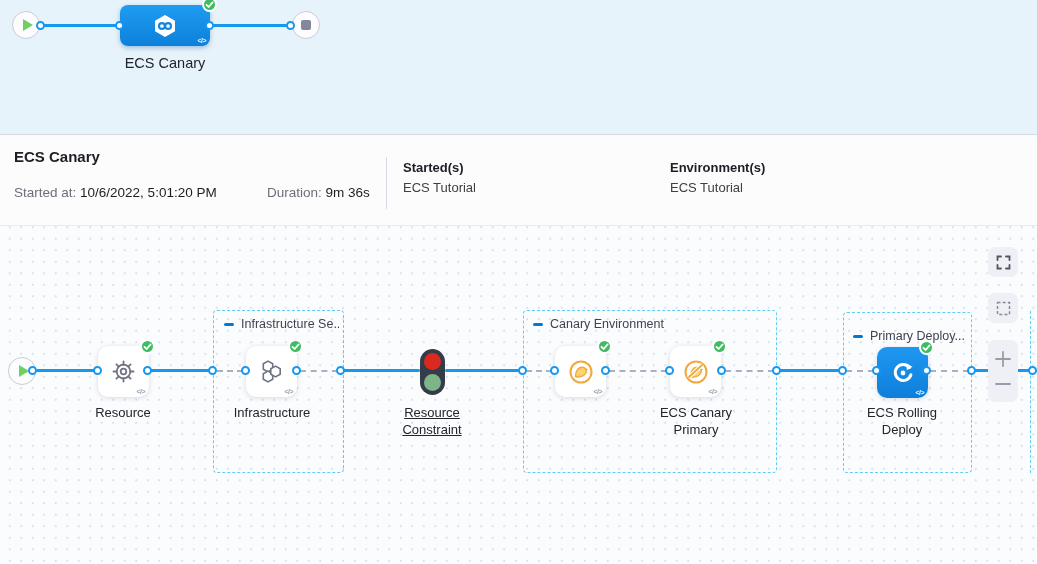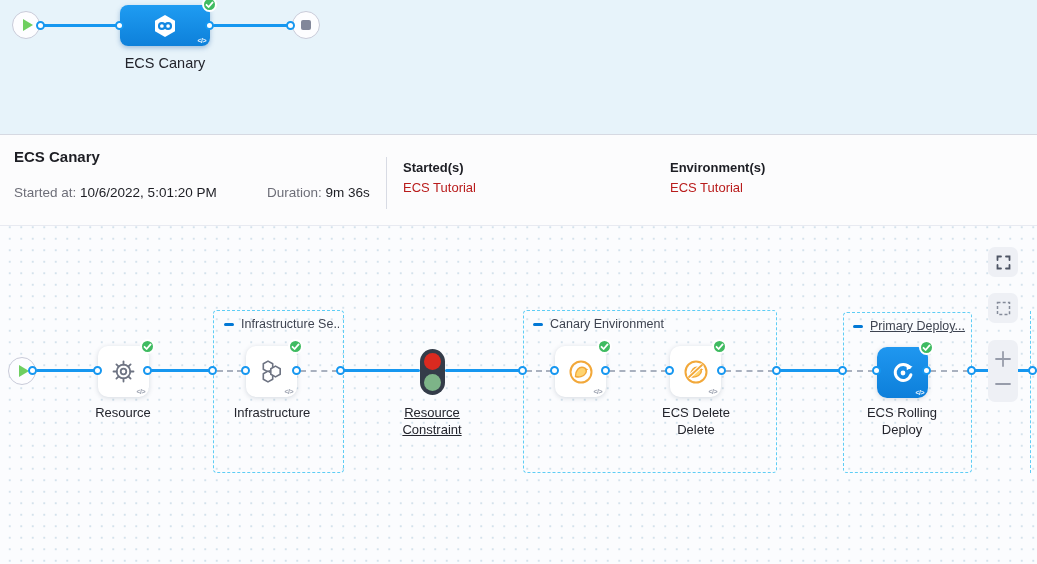--- a/index.html
+++ b/index.html
@@ -30,21 +30,21 @@
                   font-size:14.5px; color:#23242c; }
 
   
   .summary { position:absolute; left:0; top:134px; width:1037px; height:92px; background:#fcfcfd;
              border-top:1px solid #d6d9e2; border-bottom:1px solid #e8eaf1; }
   .sum-title { position:absolute; left:14px; top:13px; font-size:15px; font-weight:bold; color:#1d1e24; }
   .sum-line { position:absolute; top:38px; font-size:13.5px; color:#1d1e24;margin-top:12px; }
   .sum-muted { color:#6d6e78; }
   .sum-divider { position:absolute; left:386px; top:22px; width:1px; height:52px; background:#d8dbe4; }
   .sum-col-label { position:absolute; top:25px; font-size:13px; font-weight:bold; color:#1d1e24; }
-  .sum-link { position:absolute; top:45px; font-size:13px; color:#b91c1c; cursor:pointer; }
+  .sum-link { position:absolute; top:45px; font-size:13px; color:#404040; cursor:pointer; }
 
   
   .canvas { position:absolute; left:0; top:226px; width:1037px; height:338px; background:#fbfcfe;
             background-image:radial-gradient(#d4e2ec 1.1px, transparent 1.3px);
             background-size:11.5px 11.5px; background-position:4px 7px; }
   .card { position:absolute; width:51px; height:51px; background:#fff; border-radius:10px; z-index:2;
           box-shadow:0 1px 5px rgba(40,60,90,.18); display:flex; align-items:center; justify-content:center;
           cursor:pointer; }
   .card.blue { background:linear-gradient(180deg,#1f97f0,#0d7fda); }
   .group { position:absolute; border:1px dashed #5ecdf5; border-radius:4px; z-index:0; }
@@ -128,21 +128,21 @@
   <div class="vdash" style="left:1030px; top:311px; height:162px;"></div>
 
   <div class="group-label" style="left:224px; top:317px; max-width:115px;">
     <div class="group-dash"></div>
     <span style="overflow:hidden;">Infrastructure Se...</span>
   </div>
   <div class="group-label" style="left:533px; top:317px;">
     <div class="group-dash"></div>
     <span>Canary Environment</span>
   </div>
-  <div class="group-label" style="left:853px; top:319px; max-width:112px;text-decoration:underline;">
+  <div class="group-label" style="left:853px; top:329px; max-width:112px;">
     <div class="group-dash"></div>
     <span style="overflow:hidden;">Primary Deploy...</span>
   </div>
 
   <div class="hline" style="left:36px;  top:369px; width:62px;"></div>
   <div class="hline" style="left:150px; top:369px; width:62px;"></div>
   <div class="hline" style="left:343px; top:369px; width:77px;"></div>
   <div class="hline" style="left:445px; top:369px; width:76px;"></div>
   <div class="hline" style="left:779px; top:369px; width:62px;"></div>
   <div class="hline" style="left:974px; top:369px; width:63px;"></div>
@@ -247,21 +247,21 @@
       <line x1="7.5" y1="20.5" x2="21.5" y2="7.5" stroke="#ffffff" stroke-width="4"></line>
       <line x1="8" y1="20" x2="21" y2="8" stroke="#f2a83a" stroke-width="1.8" stroke-linecap="round"></line>
     </svg>
     <div class="badge" style="right:-6px; top:-7px;">
       <svg width="11" height="11" viewBox="0 0 11 11">
           <polyline points="2.5,5.8 4.6,8 8.6,3.4" stroke="#fff" stroke-width="1.8" fill="none" stroke-linecap="round" stroke-linejoin="round"></polyline>
         </svg>
     </div>
     <span class="code-glyph">&lt;/&gt;</span>
   </div>
-  <div class="node-label" style="left:646px; top:404px; width:100px;">ECS Delete Delete</div>
+  <div class="node-label" style="left:646px; top:404px; width:100px;">ECS Canary Primary</div>
 
   <div class="card blue" style="left:877px; top:347px;">
     <svg width="30" height="30" viewBox="0 0 30 30">
       <path d="M21.5 9.5 A8 8 0 1 0 22.9 16.8" stroke="#ffffff" stroke-width="3" fill="none" stroke-linecap="round"></path>
       <polygon points="18.5,5.5 24.5,8.8 18.8,12.2" fill="#ffffff"></polygon>
       <circle cx="15" cy="15" r="2.4" fill="#ffffff"></circle>
     </svg>
     <div class="badge" style="right:-6px; top:-7px;">
       <svg width="11" height="11" viewBox="0 0 11 11">
           <polyline points="2.5,5.8 4.6,8 8.6,3.4" stroke="#fff" stroke-width="1.8" fill="none" stroke-linecap="round" stroke-linejoin="round"></polyline>

